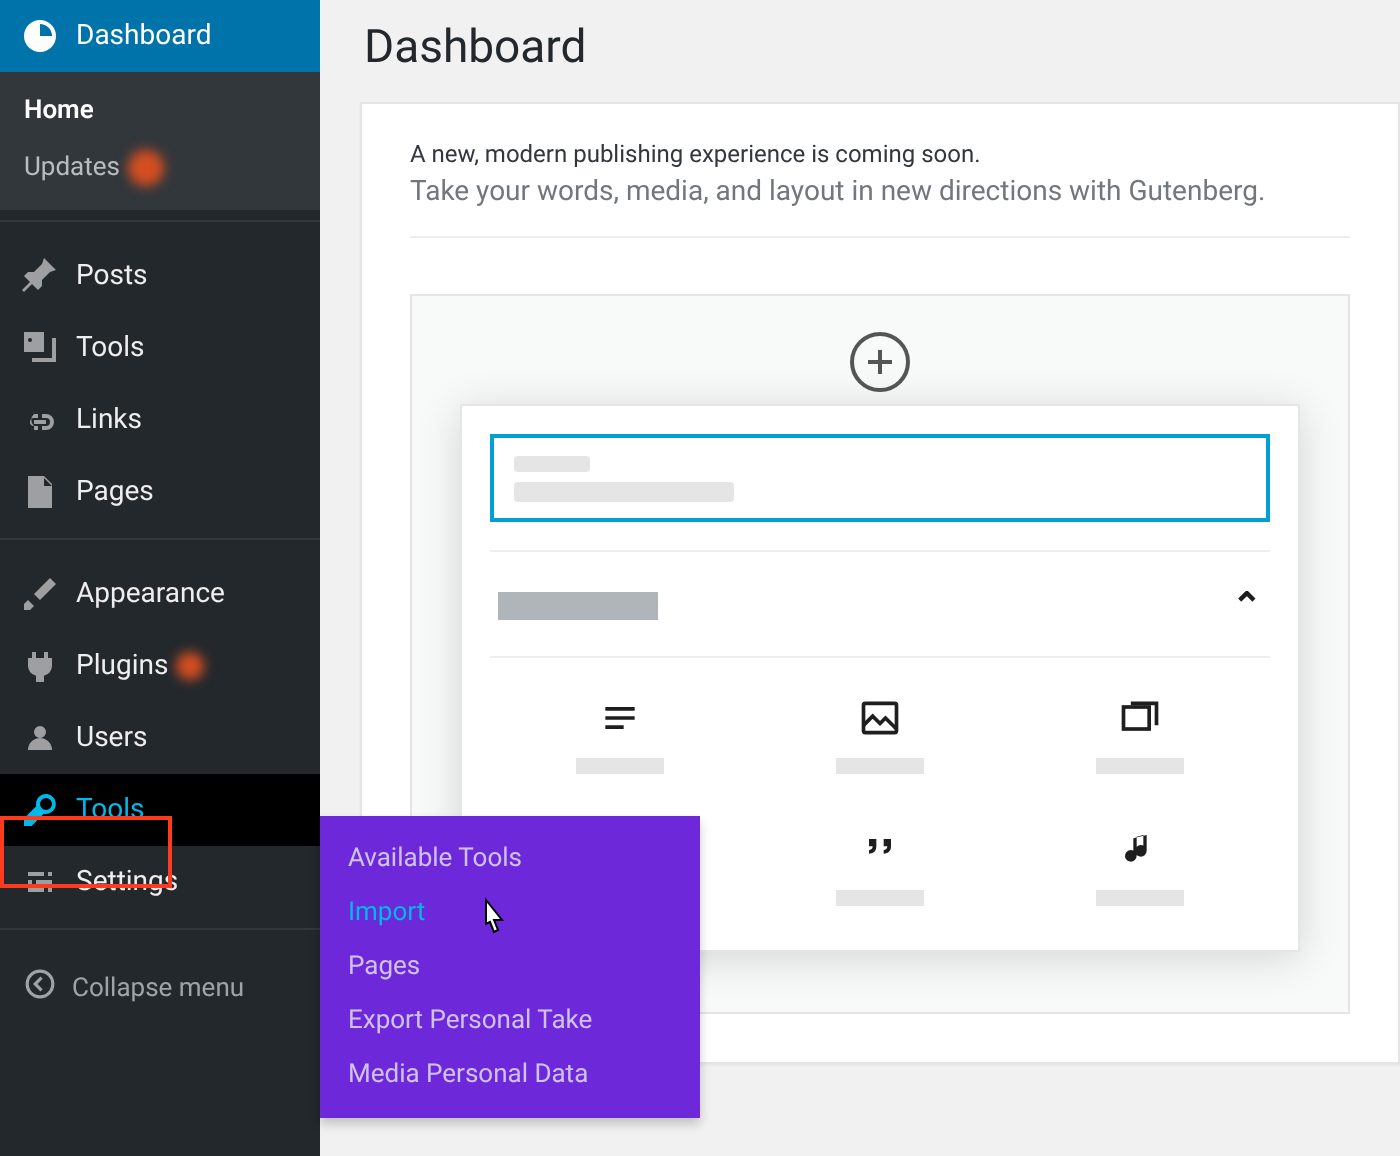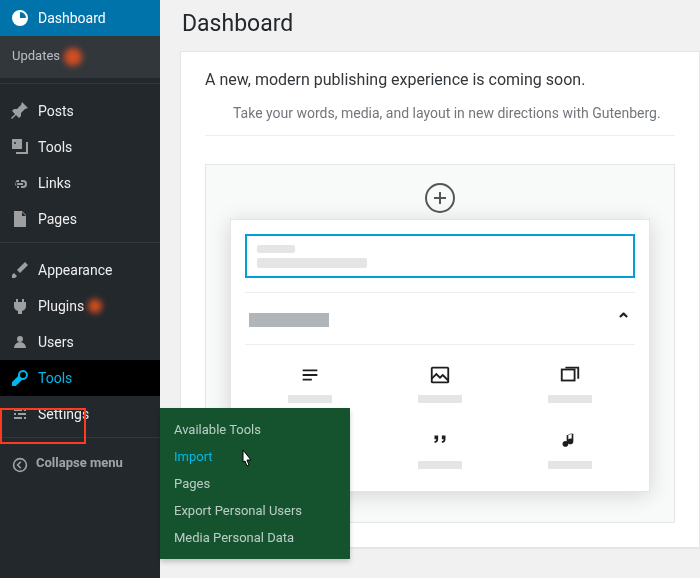--- a/index.html
+++ b/index.html
@@ -11,48 +11,48 @@
 .menu-item.active .icon { opacity: 1; }
 .menu-item.active::after { content: ''; position: absolute; right: -8px; top: 50%; transform: translateY(-50%); border: 8px solid transparent; border-right-color: #f1f1f1; }
 .menu-item.current-open { background: #000000; color: #00b9eb; }
 .menu-item.current-open .icon { opacity: 1; }
 .submenu { background: #32373c; padding: 6px 0; }
 .submenu-item { padding: 6px 12px; font-size: 13px; color: rgba(240,245,250,0.7); cursor: pointer; }
 .submenu-item.active { color: #fff; font-weight: 600; }
 .sep { height: 5px; background: transparent; margin: 5px 0; border-top: 1px solid #32373c; }
 .badge { display: inline-block; min-width: 18px; height: 18px; background: #d54e21; border-radius: 9px; margin-left: 4px; vertical-align: middle; filter: blur(3px); }
 .badge.sm { min-width: 14px; height: 14px; }
-.collapse { display: flex; align-items: flex-start; padding: 8px 10px; color: rgba(240,245,250,0.6); font-size: 13px; cursor: pointer; font-weight: bold; }
+.collapse { display: flex; align-items: flex-end; padding: 8px 10px; color: rgba(240,245,250,0.6); font-size: 13px; cursor: pointer; }
 .collapse .icon { width: 20px; height: 20px; margin-right: 6px; display: flex; align-items: center; justify-content: center; }
 
 .main { flex: 1; padding: 10px 0 0 20px; overflow: hidden; }
 .page-title { font-size: 23px; font-weight: 400; color: #23282d; margin: 0 0 14px 2px; }
 .panel { background: #fff; border: 1px solid #e5e5e5; box-shadow: 0 1px 1px rgba(0,0,0,0.04); padding: 18px 24px 24px; overflow: hidden; }
-.panel h2 { font-size: 16px; font-weight: 400; color: #32373c; margin-bottom: 16px; white-space: nowrap; }
-.panel .sub { font-size: 14px; color: #72777c; white-space: nowrap; margin-left: 28px; }
+.panel h2 { font-size: 12px; font-weight: 400; color: #32373c; margin-bottom: 4px; white-space: nowrap; }
+.panel .sub { font-size: 14px; color: #72777c; white-space: nowrap; }
 .divider { border-top: 1px solid #eee; margin: 14px 0 28px; }
 .editor-box { background: #f8f9f9; border: 1px solid #e5e5e5; padding: 18px 14px 30px; position: relative; }
 .add-btn { width: 30px; height: 30px; border: 2px solid #555; border-radius: 50%; display: flex; align-items: center; justify-content: center; margin: 0 auto 6px; font-size: 20px; color: #555; cursor: pointer; }
 .popover { background: #fff; border: 1px solid #e5e5e5; box-shadow: 0 3px 20px rgba(0,0,0,0.15); margin: 0 10px; position: relative; padding: 14px; }
 .popover::before { content: ''; position: absolute; top: -8px; left: 50%; transform: translateX(-50%); border: 8px solid transparent; border-bottom-color: #fff; }
 .search-box { border: 2px solid #00a0d2; height: 44px; display: flex; align-items: center; padding: 0 10px; }
 .skeleton { background: #e5e5e5; border-radius: 2px; }
 .skel1 { width: 38px; height: 8px; margin-bottom: 5px; }
 .skel2 { width: 110px; height: 10px; }
 .row-sep { border-top: 1px solid #eee; margin: 14px 0; }
 .cat-row { display: flex; align-items: center; justify-content: space-between; padding: 2px 4px; }
 .cat-label { width: 80px; height: 14px; background: #b0b5b9; }
 .chev { font-size: 18px; font-weight: 700; color: #1e1e1e; }
 .categories { border-top: 1px solid #eee; margin-top: 12px; }
 .blocks-row { display: flex; justify-content: space-around; padding: 18px 0 8px; }
 .block-cell { width: 100px; display: flex; flex-direction: column; align-items: center; gap: 8px; }
 .block-icon { width: 24px; height: 24px; display: flex; align-items: center; justify-content: center; color: #1e1e1e; }
 .block-label { width: 44px; height: 8px; background: #e5e5e5; }
 
-.flyout { position: absolute; left: 160px; top: 408px; background: #14532d; width: 190px; padding: 8px 0; z-index: 50; box-shadow: 0 3px 5px rgba(0,0,0,0.2); }
+.flyout { position: absolute; left: 160px; top: 408px; background: #6d28d9; width: 190px; padding: 8px 0; z-index: 50; box-shadow: 0 3px 5px rgba(0,0,0,0.2); }
 .flyout-item { padding: 6px 14px; font-size: 13px; color: rgba(240,245,250,0.75); cursor: pointer; }
 .flyout-item.hover { color: #00b9eb; }
 
 .highlight-tools { position: absolute; outline: 2px solid #ff3b1f; outline-offset: -1px; pointer-events: none; }
 .highlight-import { position: absolute; outline: 2px solid #ff3b1f; outline-offset: -1px; pointer-events: none; }
 
 .cursor { position: absolute; left: 238px; top: 448px; width: 18px; height: 22px; z-index: 60; pointer-events: none; }
 
 svg { display: block; }
 </style>
@@ -62,20 +62,21 @@
 <div class="sidebar">
   <div class="menu-item active">
     <span class="icon">
       <svg width="20" height="20" viewBox="0 0 20 20" fill="currentColor">
           <path d="M10 2a8 8 0 100 16 8 8 0 000-16zm0 2a6 6 0 016 6h-6V4z"></path>
         </svg>
     </span>
     <span>Dashboard</span>
   </div>
   <div class="submenu">
+    <div class="submenu-item active">Home</div>
     <div class="submenu-item">
       <span>Updates</span><span class="badge"></span>
     </div>
   </div>
   <div class="sep"></div>
 
   <div class="menu-item">
     <span class="icon">
       <svg width="20" height="20" viewBox="0 0 20 20" fill="currentColor">
           <path d="M13 2l5 5-3 1-4 4v3l-2 2-3-3-4 4-1-1 4-4-3-3 2-2h3l4-4 1-3z"></path>
@@ -246,21 +247,21 @@
         </div>
       </div>
     </div>
   </div>
 </div>
 
 <div class="flyout">
   <div class="flyout-item">Available Tools</div>
   <div class="flyout-item hover">Import</div>
   <div class="flyout-item">Pages</div>
-  <div class="flyout-item">Export Personal Users</div>
+  <div class="flyout-item">Export Personal Take</div>
   <div class="flyout-item">Media Personal Data</div>
 </div>
 
 <div class="highlight-tools" style="left:1px; top:409px; width:84px; height:34px;"></div>
 <div class="highlight-import" style="left:169px; top:436px; width:92px; height:26px;"></div>
 
 <div class="cursor">
   <svg width="18" height="22" viewBox="0 0 18 22">
       <path d="M5 2v12l2-1 2 5 2-1-2-5h4L5 2z" fill="#fff" stroke="#000" stroke-width="1"></path>
     </svg>

